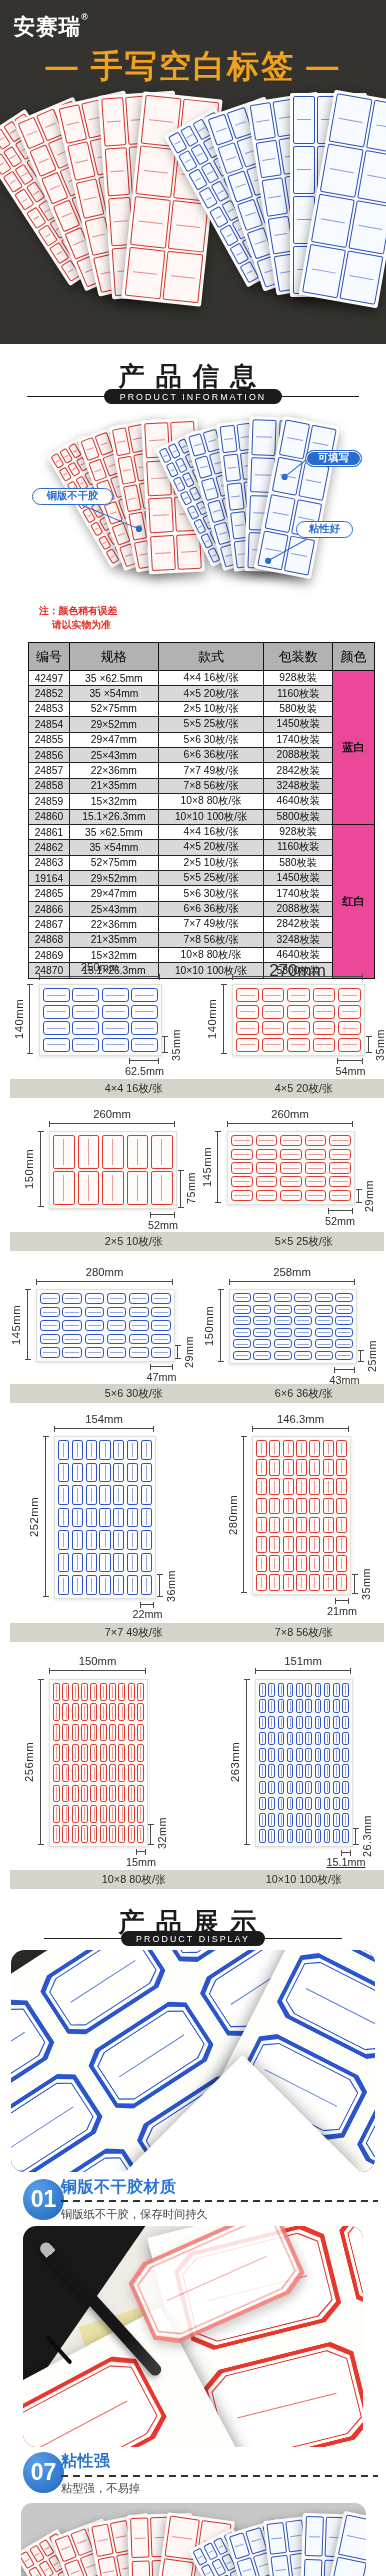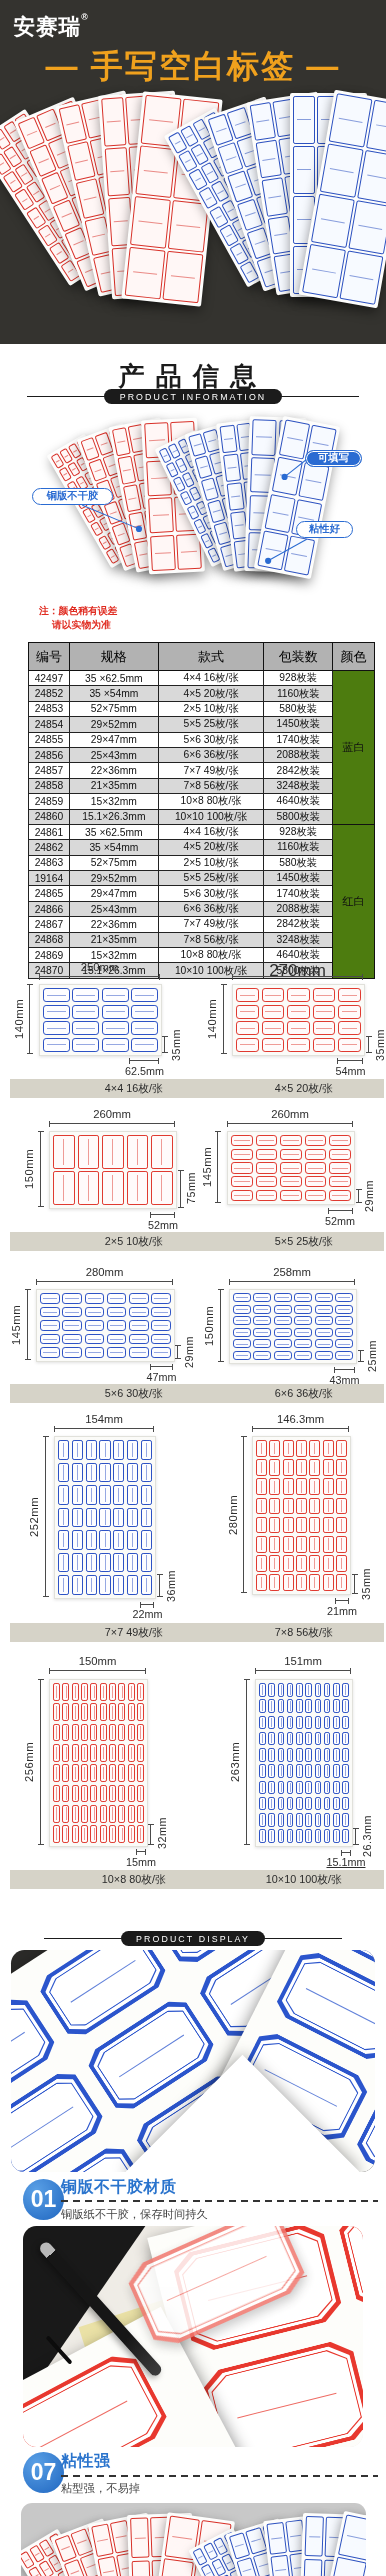--- a/index.html
+++ b/index.html
@@ -34,21 +34,21 @@
     font-size:10.3px;font-weight:bold;z-index:5;box-sizing:border-box;}
   .callout.outline{background:#fff;border:1px solid #2a6bd2;color:#2a6bd2;}
   .callout.solid{background:#2a6bd2;color:#fff;box-shadow:inset 0 0 0 1px #fff;border:1px solid #2a6bd2;}
   .note-line{position:absolute;color:#e02b20;font-size:9.8px;font-weight:bold;z-index:5;}
 
   
   .spec-table{position:absolute;left:28px;top:642px;width:347px;border-collapse:collapse;border:1px solid #111;}
   .spec-table th{background:#b2b2b2;border:1px solid #111;font-size:13px;height:25px;font-weight:normal;color:#000;}
   .spec-table td{border:0.5px solid #222;font-size:10.3px;text-align:center;height:14.4px;padding:0;color:#111;}
   .spec-table tr.alt td{background:#d9d9d9;}
-  .spec-table td.colorcell{background:#4d7c0f;font-size:11.3px;font-weight:normal;border:1px solid #111;}
+  .spec-table td.colorcell{background:#ec4899;font-size:11.3px;font-weight:bold;border:1px solid #111;}
   .spec-table tr.groupsep td{border-top:1px solid #111;}
 
   
   .diag-sheet{position:absolute;background:#fbfbf8;border:0.5px solid #e1e1db;box-shadow:0 1px 3.1px rgba(0,0,0,.12);}
   .diag-grid{position:absolute;inset:3.1px;display:grid;gap:2.6px;}
   .diag-cell{border:1px solid;position:relative;background:#fff;}
   .diag-cell.blue{border-color:#2d52c5;color:#2d52c5;background:#fdfdff;}
   .diag-cell.red{border-color:#e03a30;color:#e03a30;background:#fffafa;}
   .diag-cell.landscape{border-radius:3.1px;}
   .diag-cell.portrait{border-radius:2.1px;}
@@ -1345,20 +1345,21 @@
         <i style="left: 0px;"></i>
         <i style="right: 0px;"></i>
       </div>
       <div class="dim-label" style="left: 318px; top: 1856px; width: 56px; text-decoration: underline;">15.1mm</div>
       <div class="cap-bar" style="top: 1870px;">
         <span style="left: 31px; width: 185px;">10×8 80枚/张</span>
         <span style="left: 216px; width: 155px;">10×10 100枚/张</span>
       </div>
     </div>
 
+  <div class="sec-cn" style="top:1905px;">产品展示</div>
   <div class="sec-pillrow" style="top:1931px;">
     <div class="sec-line"></div>
     <div class="sec-pill">PRODUCT DISPLAY</div>
     <div class="sec-line"></div>
   </div>
 
   <div id="photoC" class="photo">
       <div class="white-sheet" style="left: -67px; top: -41px; width: 422px; height: 299px; transform: rotate(-33deg);">
         <div class="octo" style="left: 18.5px; top: 20.6px; width: 117px; height: 71px; --oc: #2b55cc;">
           <i class="o1"></i>

